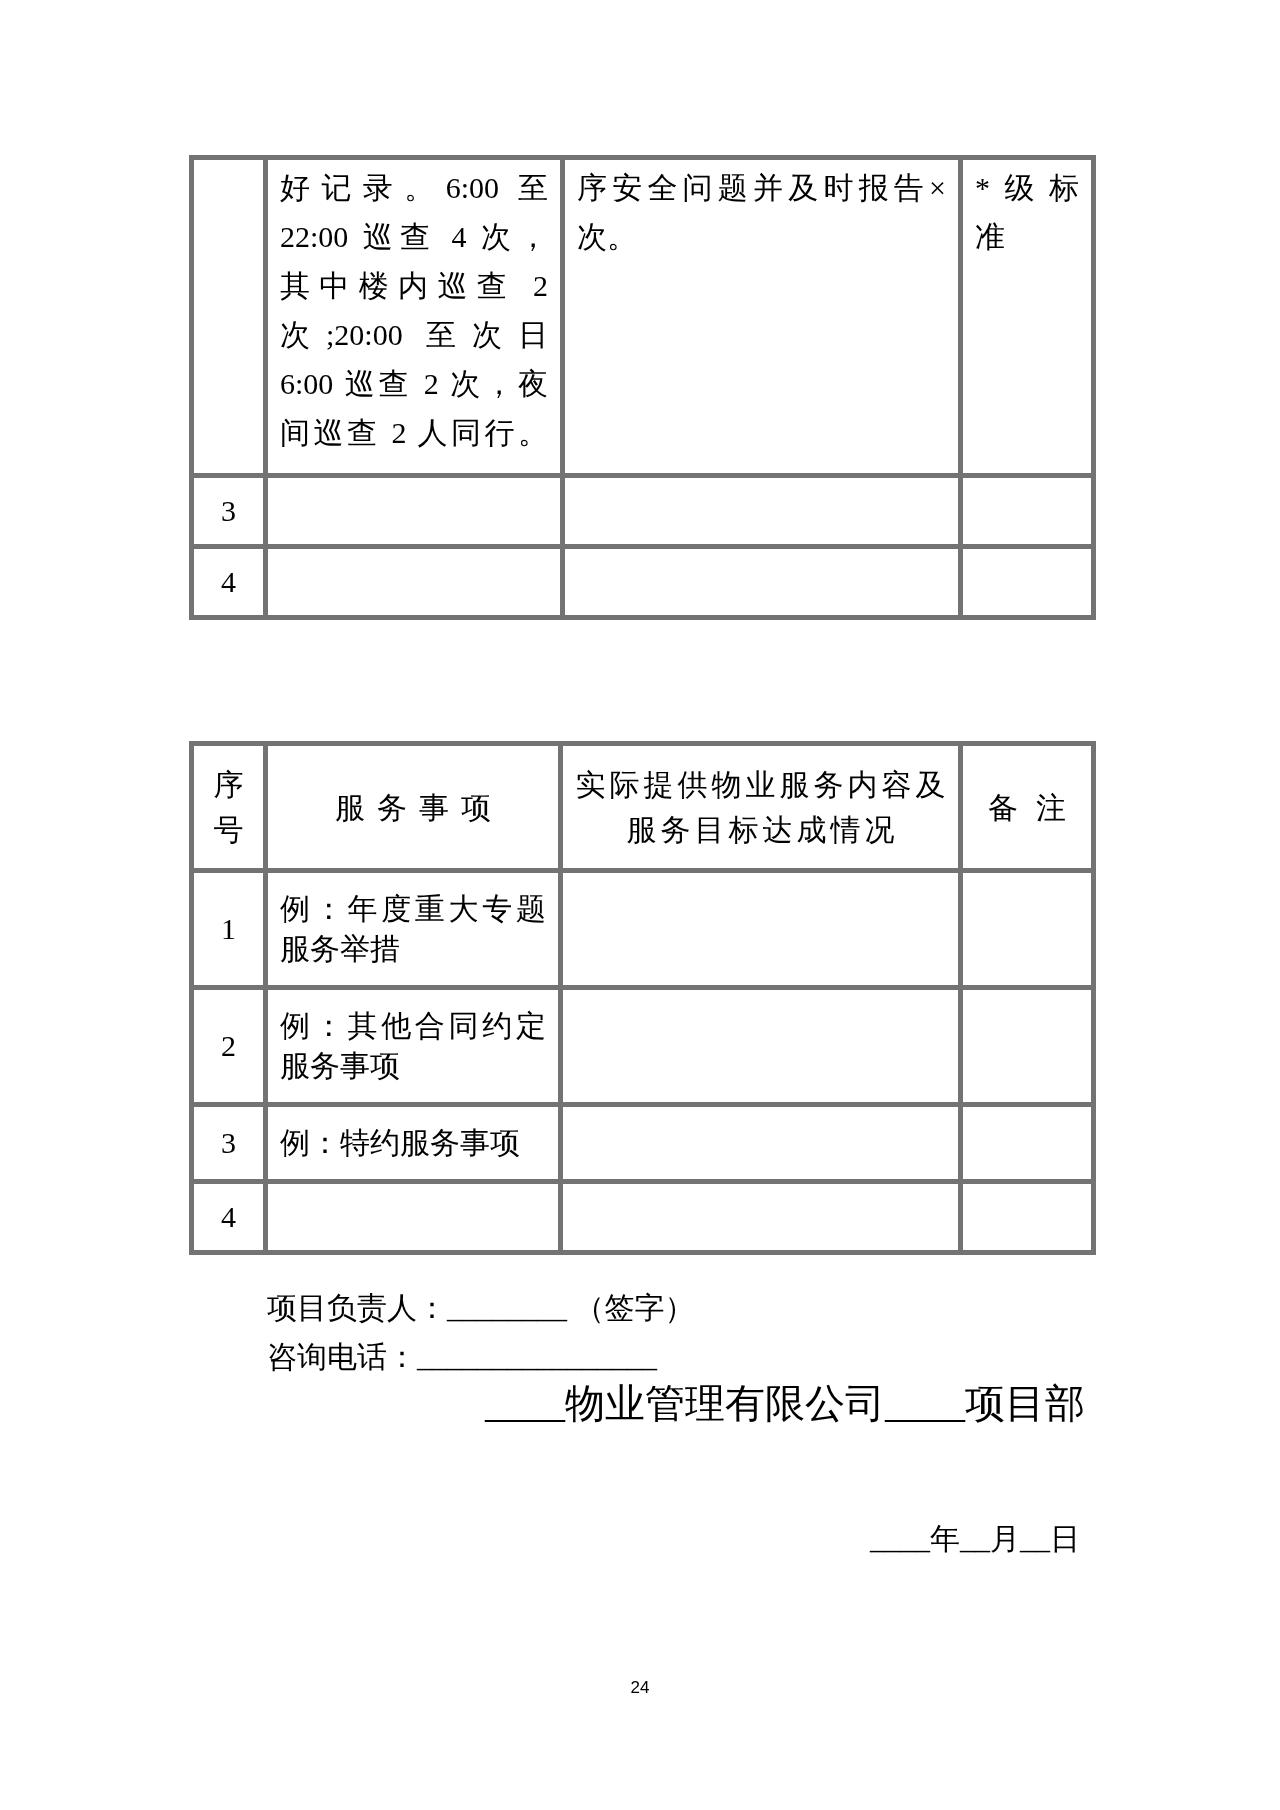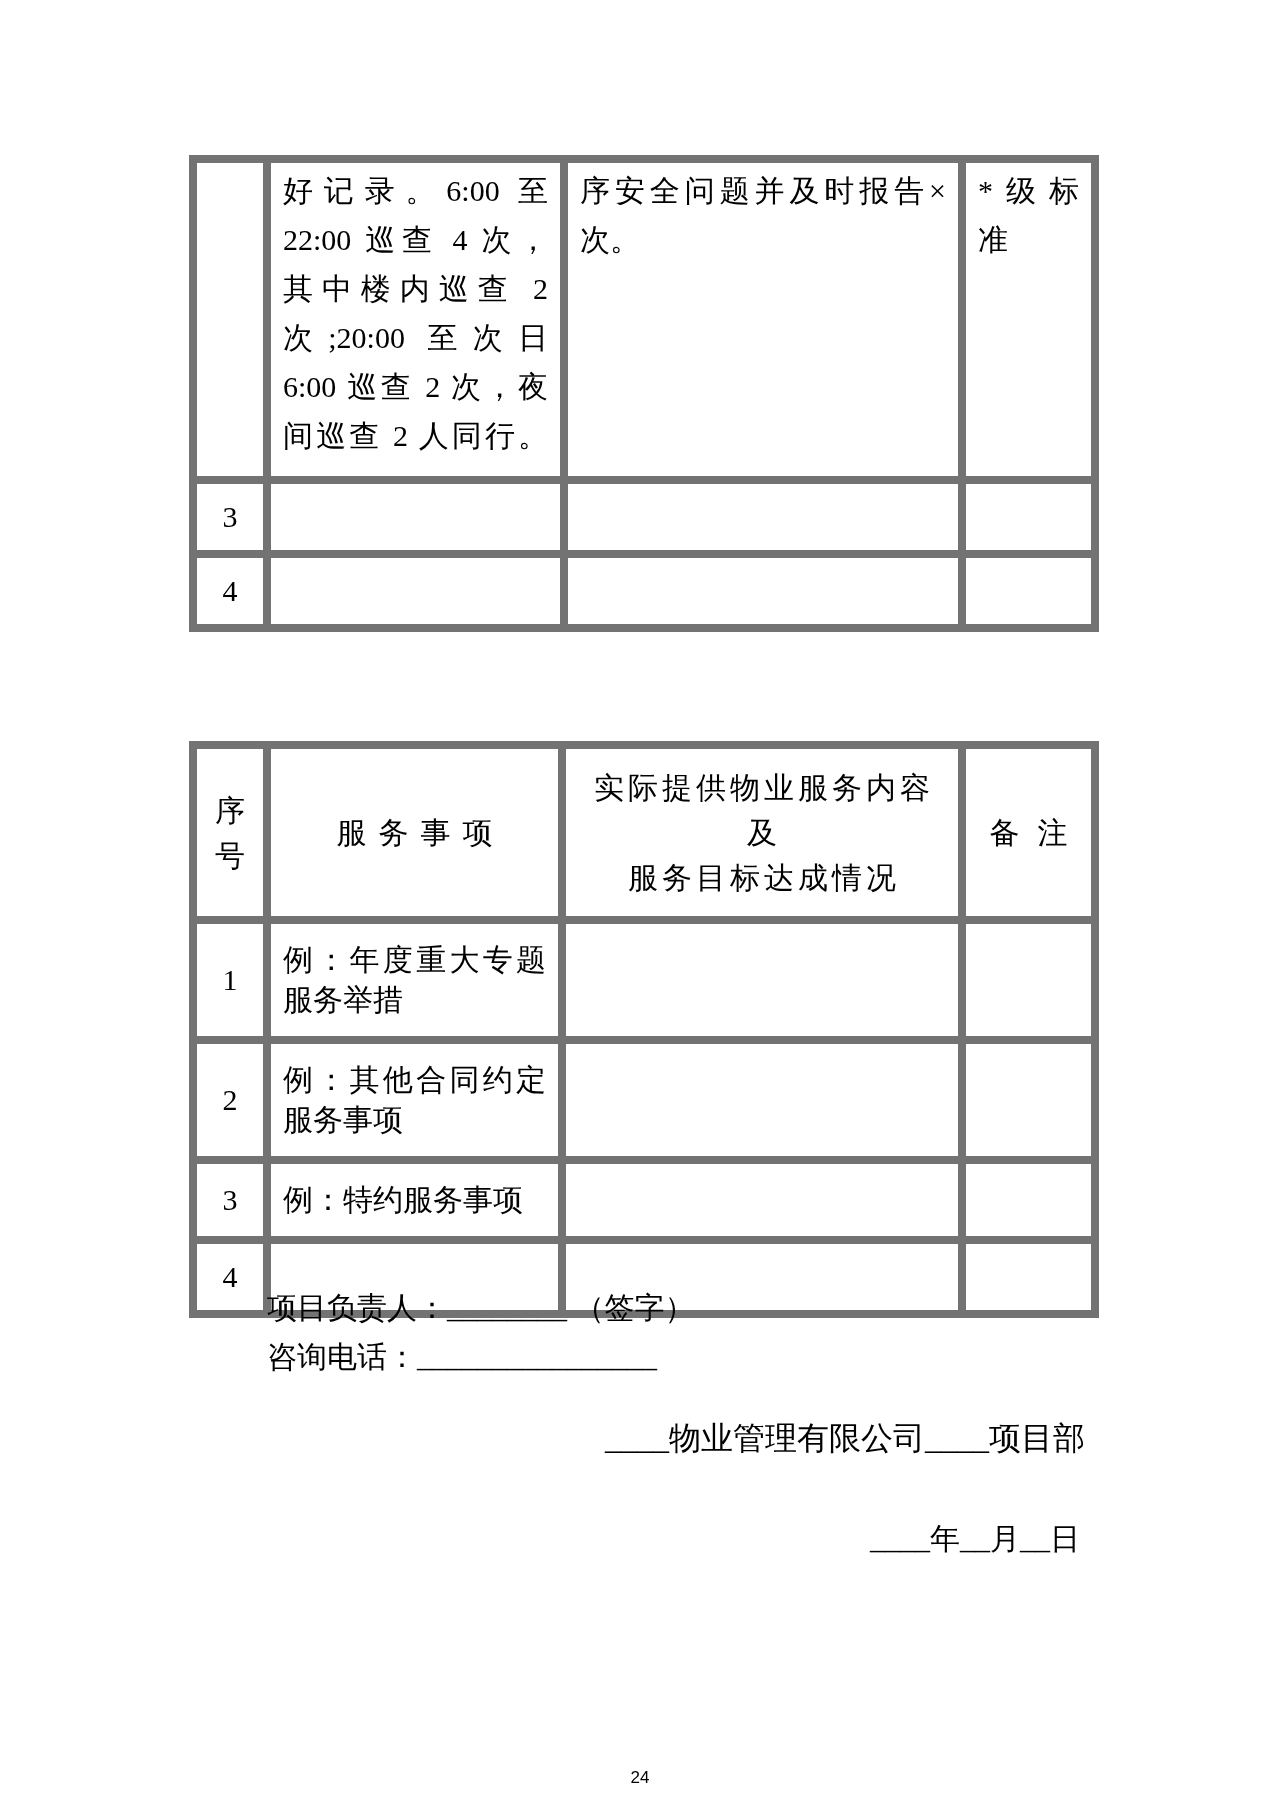--- a/index.html
+++ b/index.html
@@ -1,20 +1,20 @@
 <!DOCTYPE html>
 <html><head>
 <meta charset="utf-8">
 <style>
   html,body{margin:0;padding:0;background:#fff;}
   .page{position:relative;width:1280px;height:1810px;background:#ffffff;overflow:hidden;
         font-family:"Liberation Serif","DejaVu Serif",serif;color:#000;}
 
   table.doc{border-collapse:collapse;table-layout:fixed;position:absolute;}
-  table.doc td{border:8px solid #737373;font-size:30px;padding:16px 12px;vertical-align:middle;overflow:hidden;}
+  table.doc td{border:5px solid #737373;font-size:30px;padding:16px 12px;vertical-align:middle;overflow:hidden;}
 
   
   .t1{left:189px;top:155px;width:902px;}
   .t1 tr.tall td{vertical-align:top;line-height:49px;padding-top:3px;}
   .t1 tr.tall{height:300px;}
   .t1 tr.short{height:64px;}
 
   
   .t2{left:189px;top:741px;width:902px;}
   .t2 tr.hdr{height:99px;}
@@ -32,24 +32,24 @@
   .cline{display:block;text-align:center;}
 
   .ls-svc{letter-spacing:12px;margin-right:-12px;}
   .ls-rem{letter-spacing:18px;margin-right:-18px;}
   .ls-hdr3{letter-spacing:4px;margin-right:-4px;}
 
   .sec-title{position:absolute;left:264px;top:676px;font-size:31px;font-weight:bold;
              letter-spacing:2px;line-height:38px;}
 
   .sig{position:absolute;left:267px;top:1283px;font-size:30px;line-height:49px;}
-  .company{position:absolute;right:195px;top:1418px;font-size:32px;line-height:40px;text-align:right;}
+  .company{position:absolute;right:195px;top:1384px;font-size:40px;line-height:40px;text-align:right;}
   .dateline{position:absolute;right:200px;top:1520px;font-size:30px;line-height:38px;text-align:right;}
 
-  .pageno{position:absolute;left:0;top:1768px;width:100%;text-align:center;
+  .pageno{position:absolute;left:0;top:1678px;width:100%;text-align:center;
           font-family:"Liberation Sans","DejaVu Sans",sans-serif;font-size:17px;}
 </style>
 </head>
 <body>
 
 <div class="page">
 
   <table class="doc t1">
     <colgroup>
       <col style="width:74px">

